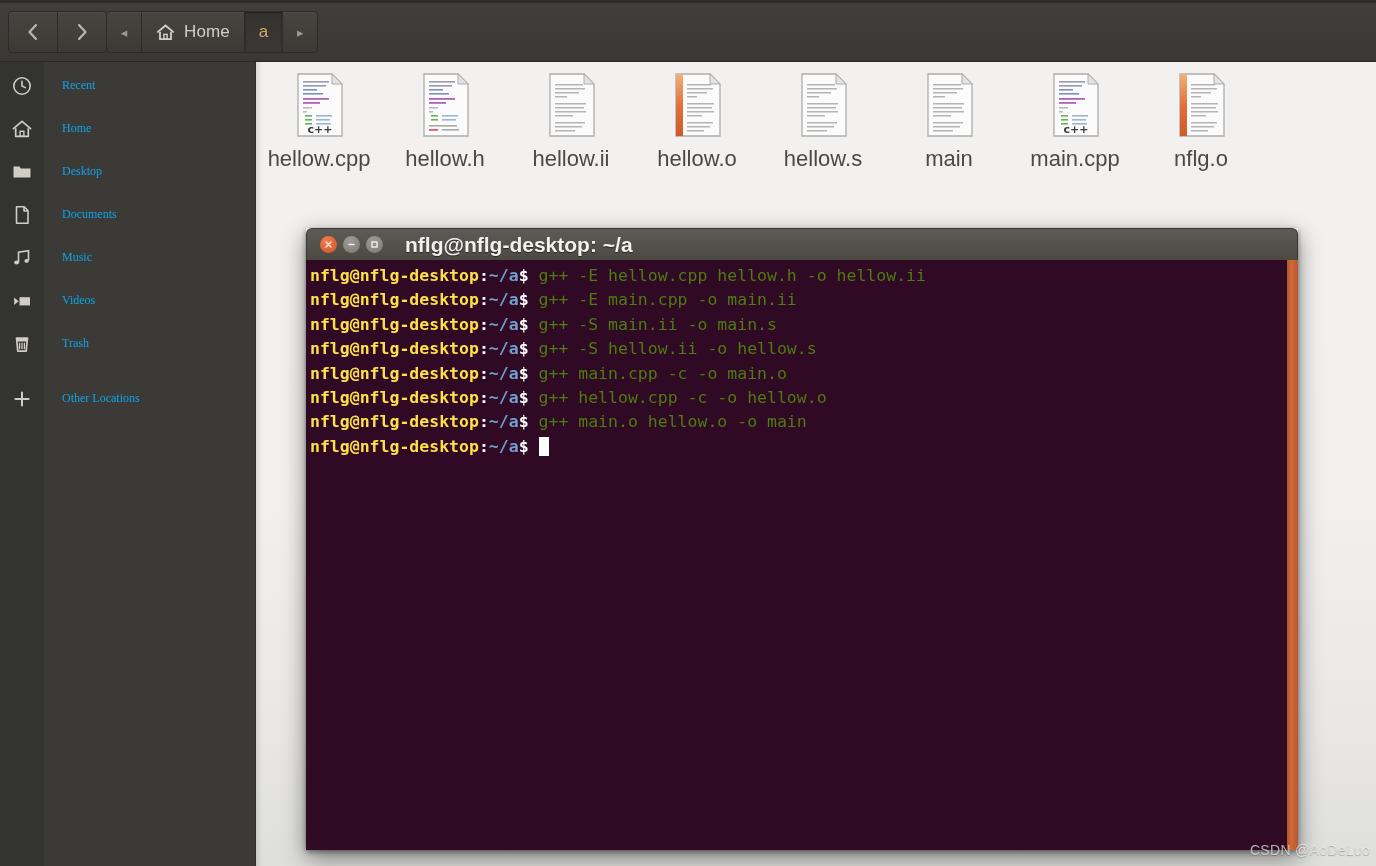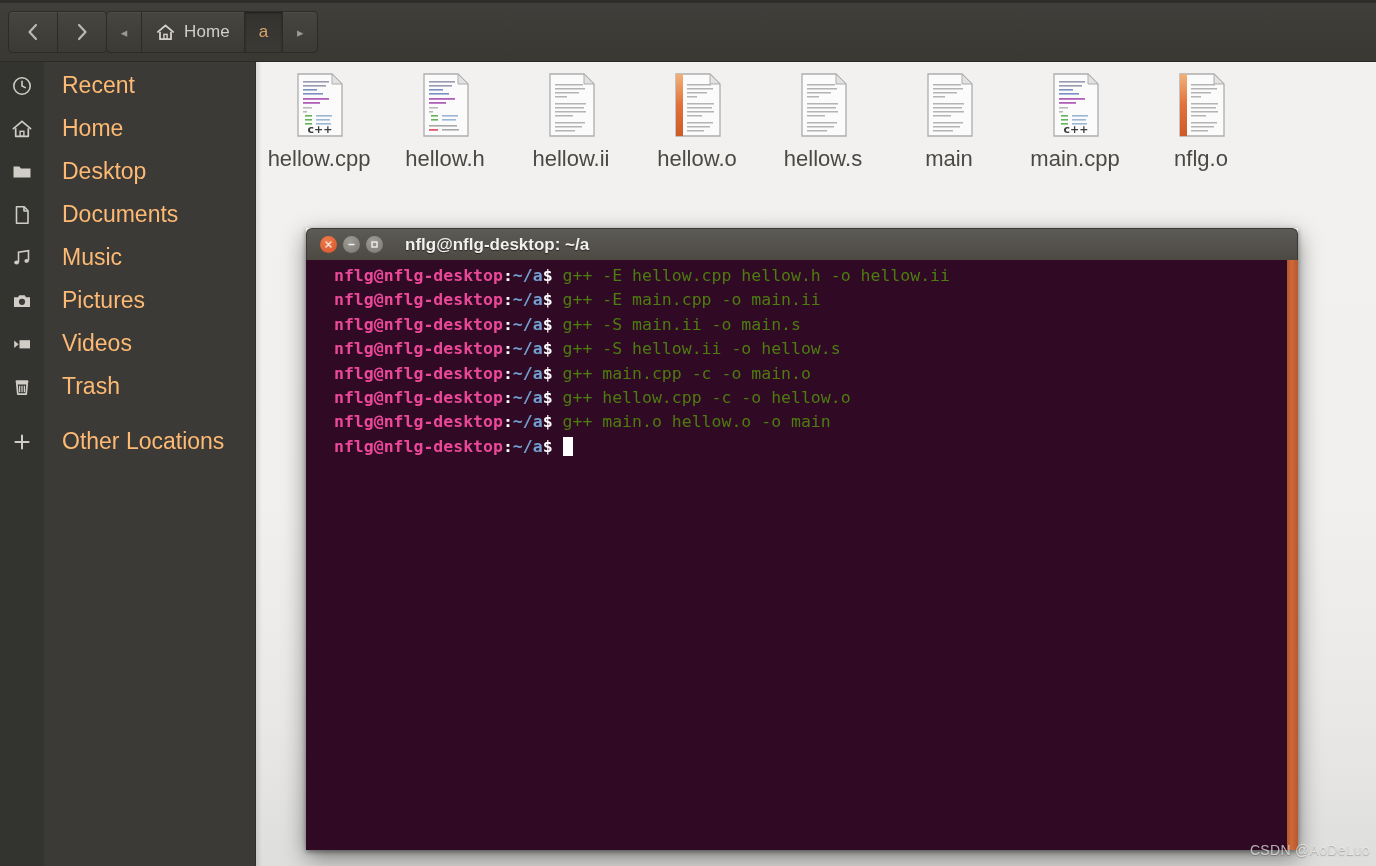--- a/index.html
+++ b/index.html
@@ -82,24 +82,25 @@
     position: relative;
     height: 43px;
     display: flex; align-items: center;
     cursor: default;
   }
   .side-icon {
     width: 44px; min-width:44px;
     display: flex; align-items: center; justify-content: center;
   }
   .side-label {
-    color: #fdba74;
-    font-size: 23px;
+    color: #0ea5e9;
+    font-size: 12px;
     padding-left: 18px;
     white-space: nowrap;
+    font-family: Liberation Serif, serif;
   }
   #side-list { position:absolute; left:0; top:2px; width:100%; }
   .side-gap { height: 12px; }
 
   
   #filearea {
     position: absolute; left: 256px; top: 62px;
     width: 1120px; height: 804px;
     background: linear-gradient(to bottom, #f2f1ef 0%, #f1f0ee 55%, #e9e8e6 82%, #dededc 100%);
     overflow: hidden;
@@ -153,39 +154,39 @@
     display: flex; align-items: center; justify-content: center;
     position: relative;
   }
   .wbtn:first-child { margin-left: 13px; }
   #wb-close { background: radial-gradient(circle at 40% 30%, #f07c4a, #d4522a); }
   #wb-min { background: radial-gradient(circle at 40% 30%, #9e9c96, #79776f); }
   #wb-max { background: radial-gradient(circle at 40% 30%, #9e9c96, #79776f); }
   #term-titletext {
     margin-left: 22px;
     color: #f2f1ee;
-    font-size: 17px;
+    font-size: 21px;
     font-weight: bold;
     text-shadow: 0 1px 1px rgba(0,0,0,0.5);
   }
   #term-body {
     position: absolute; left:0; top: 32px;
     width: 100%; height: 590px;
     background: #300a24;
     box-sizing: border-box;
     overflow: hidden;
   }
   #term-text {
     position: absolute; left: 4px; top: 4px; right: 14px;
     font-family: "DejaVu Sans Mono", "Liberation Mono", monospace;
     font-size: 16.5px;
     line-height: 24.4px;
     white-space: pre;
   }
-  .t-user { color: #ec4899; font-weight: bold; margin-left: 24px; }
+  .t-user { color: #fde047; font-weight: bold; }
   .t-colon { color: #ffffff; font-weight: bold; }
   .t-path { color: #729fcf; font-weight: bold; }
   .t-dollar { color: #ffffff; font-weight: bold; }
   .t-cmd { color: #4d7c0f; }
   .t-cursor {
     display: inline-block;
     width: 10px; height: 19px;
     background: #ffffff;
     vertical-align: -4px;
   }
@@ -295,29 +296,20 @@
         <span class="side-icon">
           <svg width="22" height="22" viewBox="0 0 22 22">
             <path d="M7.5 15.3 L7.5 5.2 L17.5 3.6 L17.5 13.4" fill="none" stroke="#cfcdc6" stroke-width="1.6"></path>
             <ellipse cx="5.6" cy="15.6" rx="2.4" ry="2.0" fill="#cfcdc6"></ellipse>
             <ellipse cx="15.6" cy="13.9" rx="2.2" ry="1.9" fill="#cfcdc6"></ellipse>
           </svg>
         </span>
         <span class="side-label">Music</span>
       </div>
 
-      <div class="side-item">
-        <span class="side-icon">
-          <svg width="22" height="22" viewBox="0 0 22 22">
-            <path d="M3 7.2 L7 7.2 L8.3 5.2 L13.7 5.2 L15 7.2 L19 7.2 L19 17 L3 17 Z" fill="#cfcdc6"></path>
-            <circle cx="11" cy="11.8" r="3.1" fill="#3b3a36"></circle>
-          </svg>
-        </span>
-        <span class="side-label">Pictures</span>
-      </div>
 
       <div class="side-item">
         <span class="side-icon">
           <svg width="22" height="22" viewBox="0 0 22 22">
             <rect x="8.5" y="7.2" width="10.5" height="8.2" fill="#cfcdc6"></rect>
             <path d="M3.2 7.5 L7.6 11.3 L3.2 15.1 Z" fill="#cfcdc6"></path>
           </svg>
         </span>
         <span class="side-label">Videos</span>
       </div>

